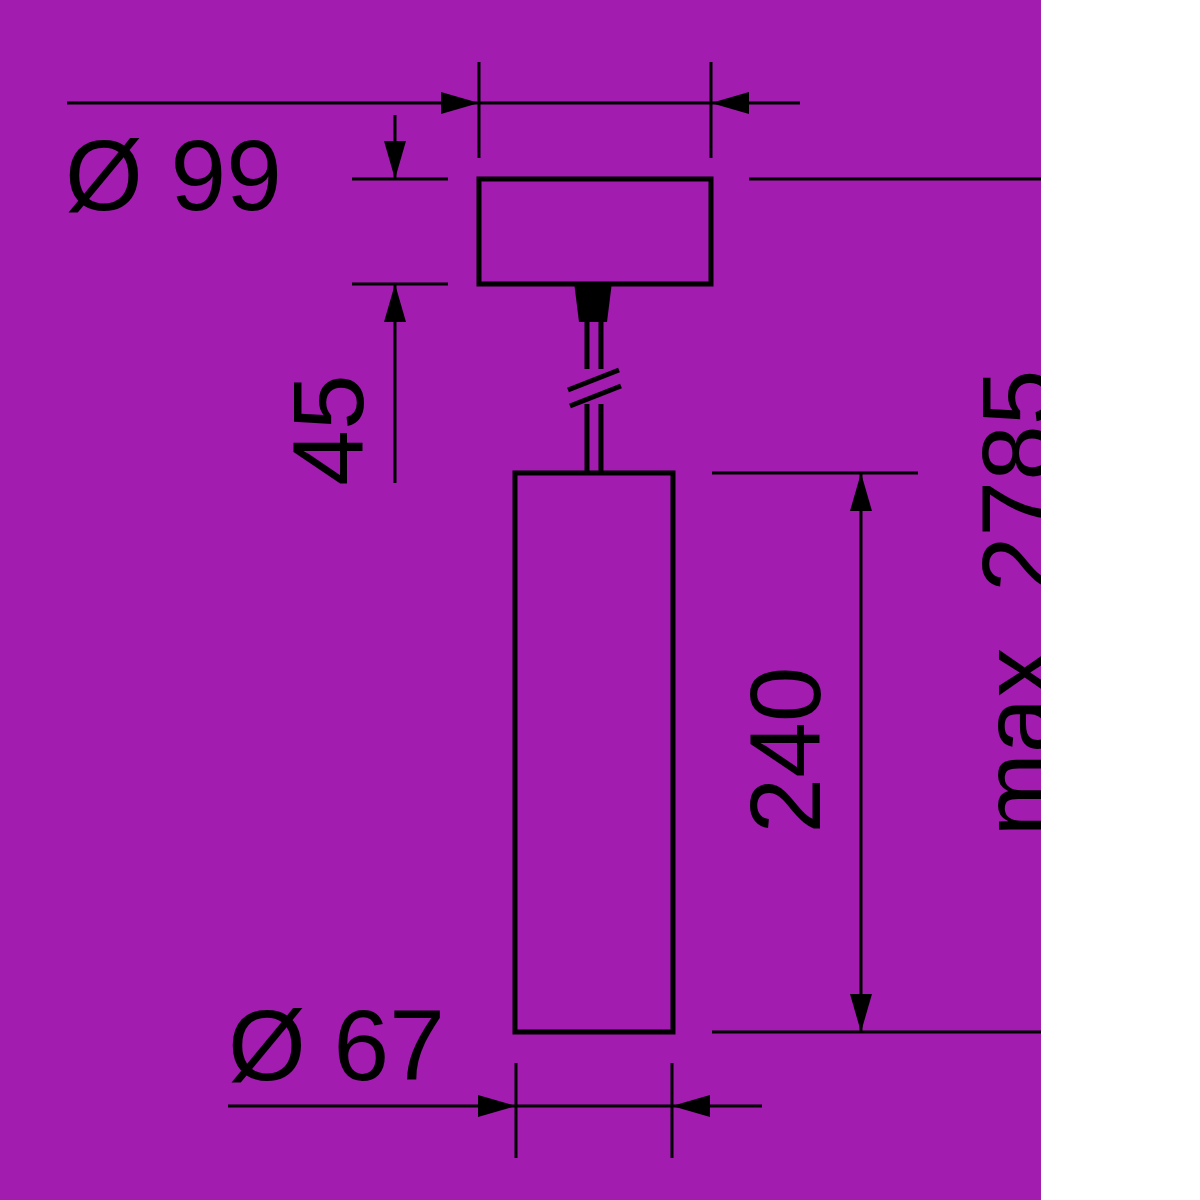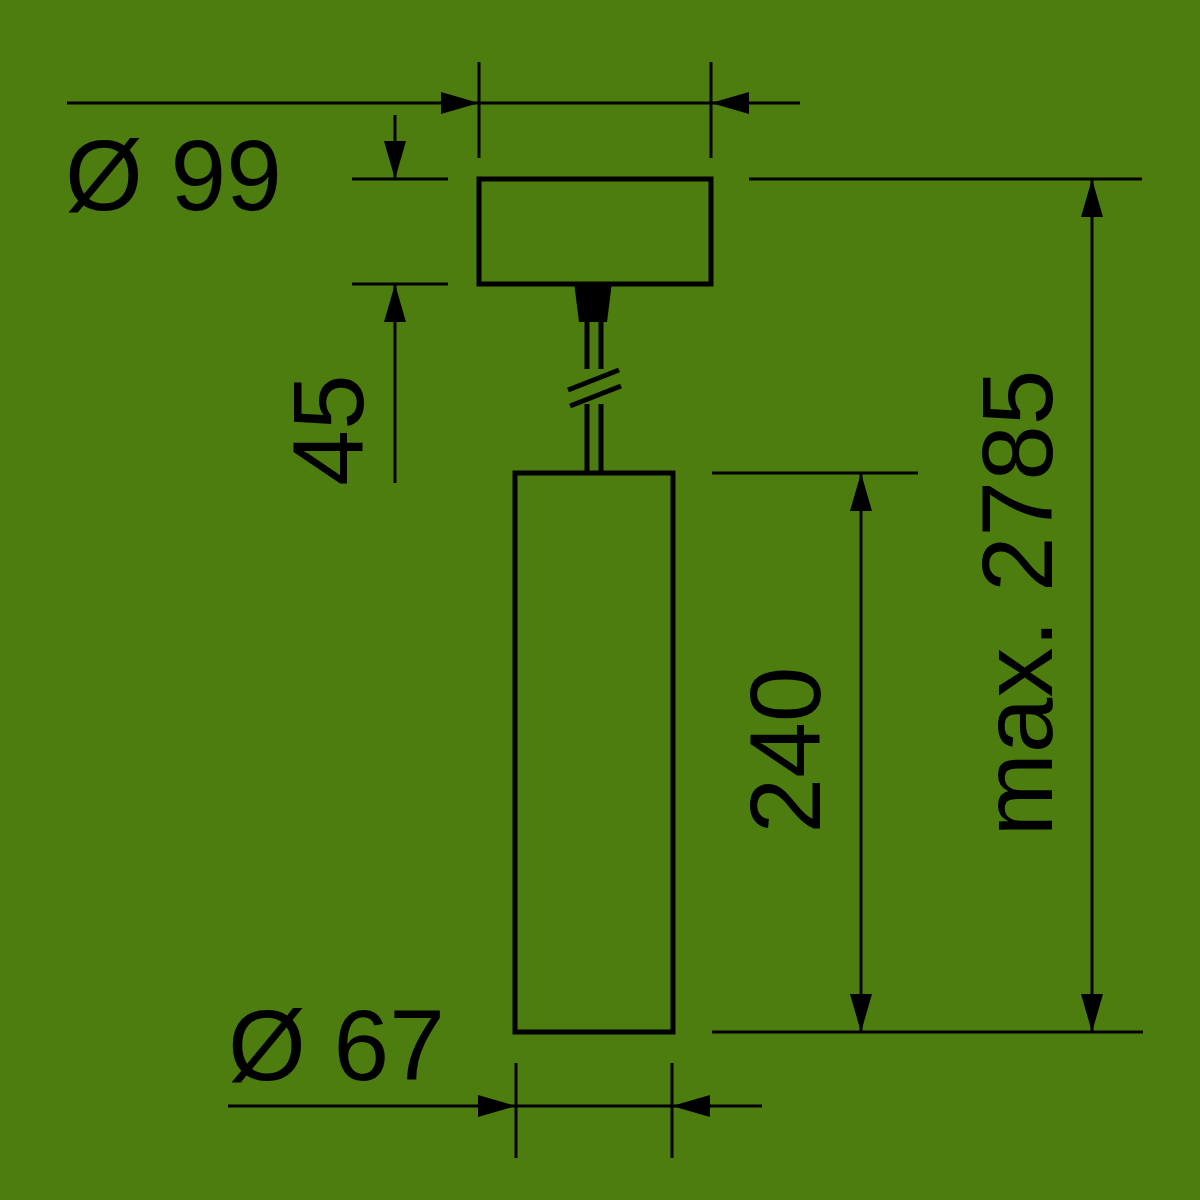--- a/index.html
+++ b/index.html
@@ -2,23 +2,23 @@
 <html><head>
 <meta charset="utf-8">
 <style>
   html, body {
     margin: 0;
     padding: 0;
     background: #ffffff;
   }
   .stage {
     position: relative;
-    width: 1200px;
+    width: 1041px;
     height: 1200px;
-    background: #4d7c0f;
+    background: #a21caf;
     overflow: hidden;
   }
   svg { display: block; }
   .obj  { stroke: #000000; stroke-width: 5; fill: none; }
   .objf { fill: #000000; stroke: none; }
   .thin { stroke: #000000; stroke-width: 3; fill: none; }
   .arrow { fill: #000000; stroke: none; }
   .lbl {
     font-family: "Liberation Sans", "DejaVu Sans", sans-serif;
     font-size: 100px;

